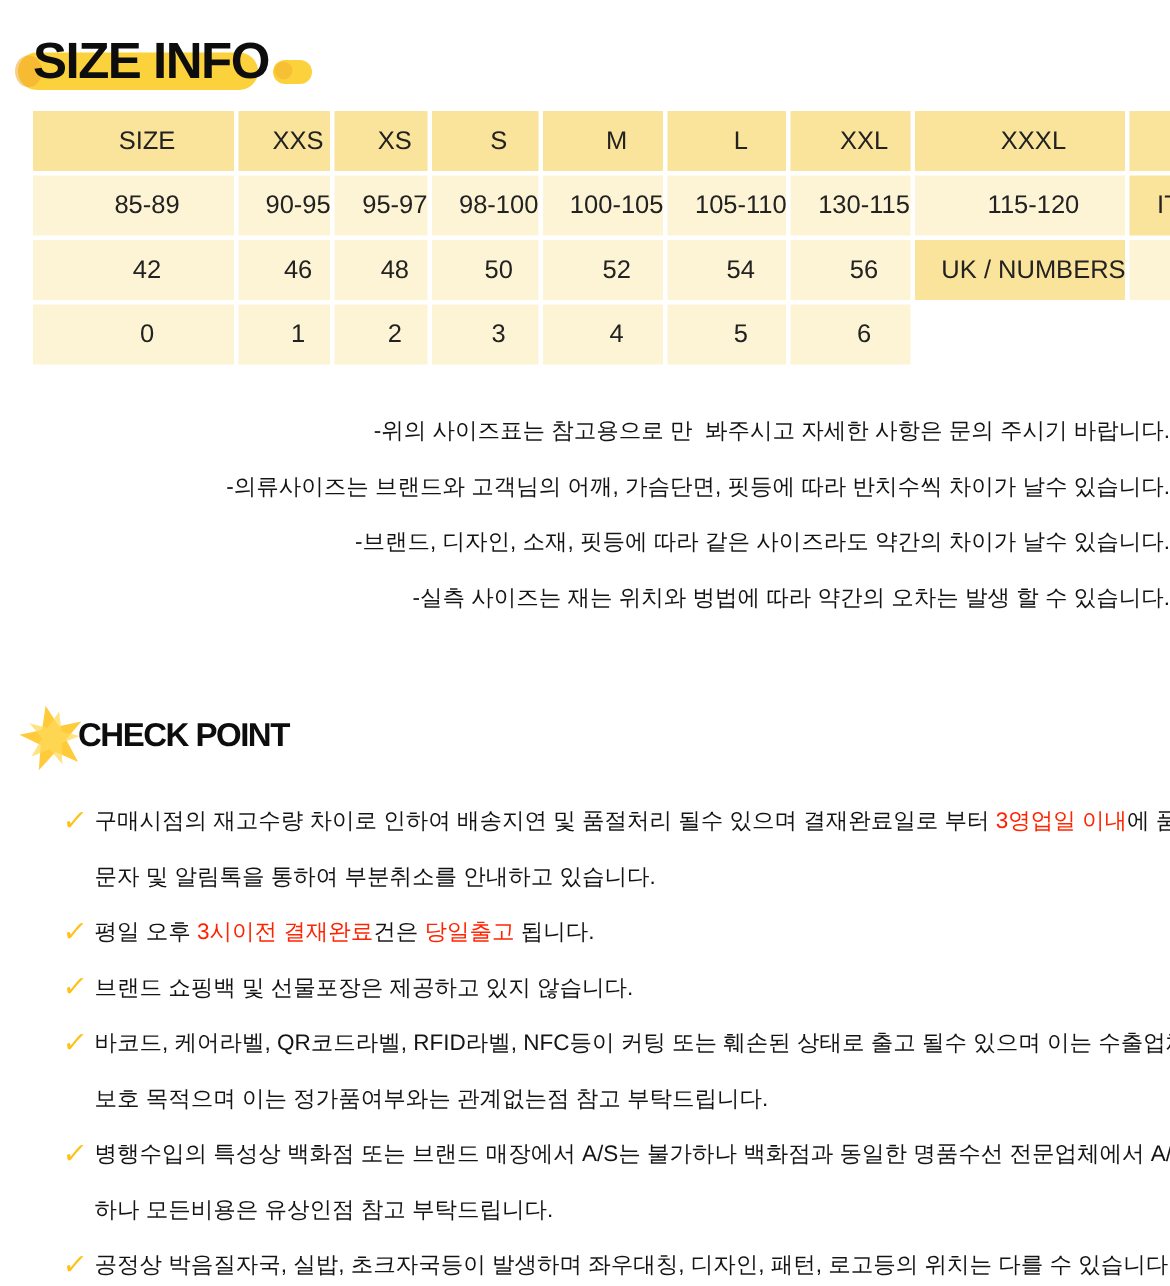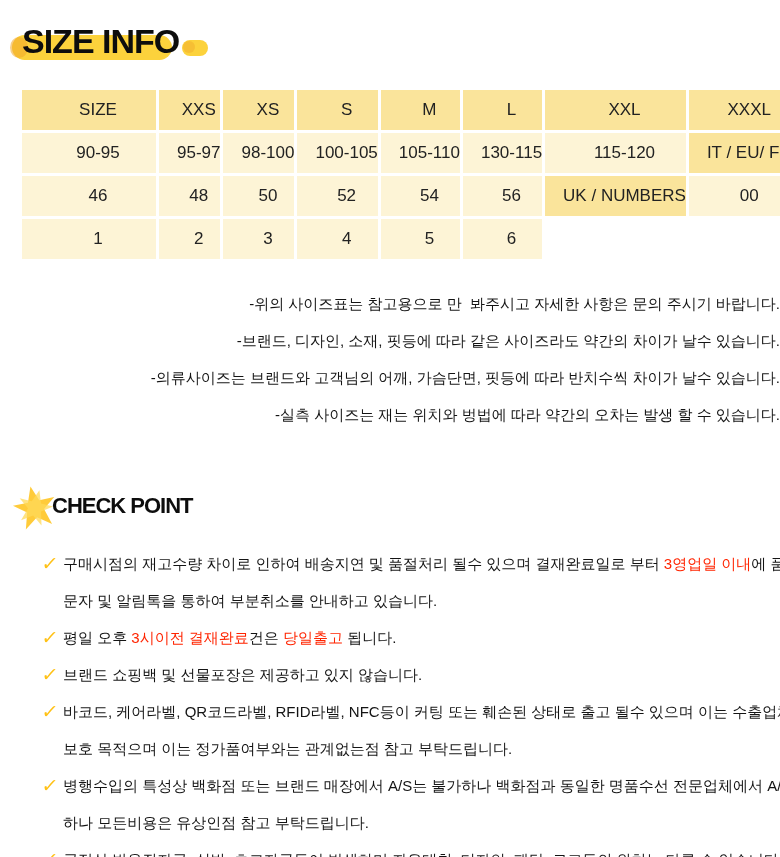--- a/index.html
+++ b/index.html
@@ -8,21 +8,21 @@
     background: #ffffff;
     width: 780px;
     height: 857px;
     overflow: hidden;
     font-family: "Liberation Sans", "DejaVu Sans", sans-serif;
     color: var(--text-black, #1a1a1a);
   }
   .page { width: 780px; height: 857px; position: relative; }
 
   
-  .title-row { position: relative; height: 44px; margin: 22px 0 24px 12px; }
+  .title-row { position: relative; height: 44px; margin: 22px 0 8px 12px; }
   .title-row .highlight {
     position: absolute; left: 0; top: 13px; width: 160px; height: 25px;
     background: var(--highlight-yellow, #fcd23c);
     border-radius: 13px; z-index: 1;
   }
   .title-row .highlight::before {
     content: ""; position: absolute; left: -2px; top: 2px; width: 18px; height: 21px;
     background: #f0a82a; opacity: .55; border-radius: 50%;
   }
   .title-row .blob {
@@ -101,20 +101,21 @@
     <div class="size-table">
         <div class="cell head">SIZE</div>
         <div class="cell head">XXS</div>
         <div class="cell head">XS</div>
         <div class="cell head">S</div>
         <div class="cell head">M</div>
         <div class="cell head">L</div>
         <div class="cell head">XXL</div>
         <div class="cell head">XXXL</div>
         <div class="cell head">KR</div>
+        <div class="cell">85-89</div>
         <div class="cell">90-95</div>
         <div class="cell">95-97</div>
         <div class="cell">98-100</div>
         <div class="cell">100-105</div>
         <div class="cell">105-110</div>
         <div class="cell">130-115</div>
         <div class="cell">115-120</div>
         <div class="cell head">IT / EU/ FR</div>
         <div class="cell">42</div>
         <div class="cell">46</div>
@@ -129,22 +130,22 @@
         <div class="cell">1</div>
         <div class="cell">2</div>
         <div class="cell">3</div>
         <div class="cell">4</div>
         <div class="cell">5</div>
         <div class="cell">6</div>
       </div>
 
     <div class="notes">
         <div class="note-line"><span class="dash">-</span><span>위의 사이즈표는 참고용으로 만  봐주시고 자세한 사항은 문의 주시기 바랍니다.</span></div>
+        <div class="note-line"><span class="dash">-</span><span>의류사이즈는 브랜드와 고객님의 어깨, 가슴단면, 핏등에 따라 반치수씩 차이가 날수 있습니다.</span></div>
         <div class="note-line"><span class="dash">-</span><span>브랜드, 디자인, 소재, 핏등에 따라 같은 사이즈라도 약간의 차이가 날수 있습니다.</span></div>
-        <div class="note-line"><span class="dash">-</span><span>의류사이즈는 브랜드와 고객님의 어깨, 가슴단면, 핏등에 따라 반치수씩 차이가 날수 있습니다.</span></div>
         <div class="note-line"><span class="dash">-</span><span>실측 사이즈는 재는 위치와 벙법에 따라 약간의 오차는 발생 할 수 있습니다.</span></div>
       </div>
   </div>
 
   <div>
     <div class="check-title-row">
       <svg width="46" height="50" viewBox="0 0 48 50" aria-hidden="true">
         <polygon points="24,2 30,18 46,18 33,28 38,45 24,35 10,45 15,28 2,18 18,18" fill="#ffc41f" opacity="0.88" transform="rotate(-12 24 25)"></polygon>
         <polygon points="24,6 29,19 42,19 31,27 35,41 24,33 13,41 17,27 6,19 19,19" fill="#ffd95a" opacity="0.75" transform="rotate(14 24 25)"></polygon>
       </svg>

